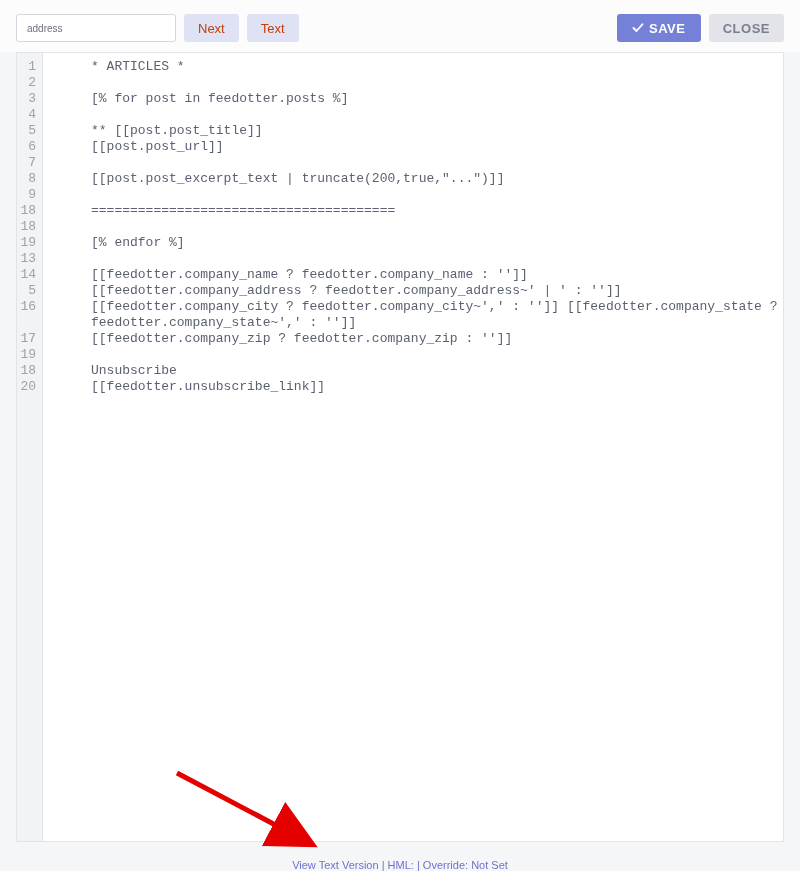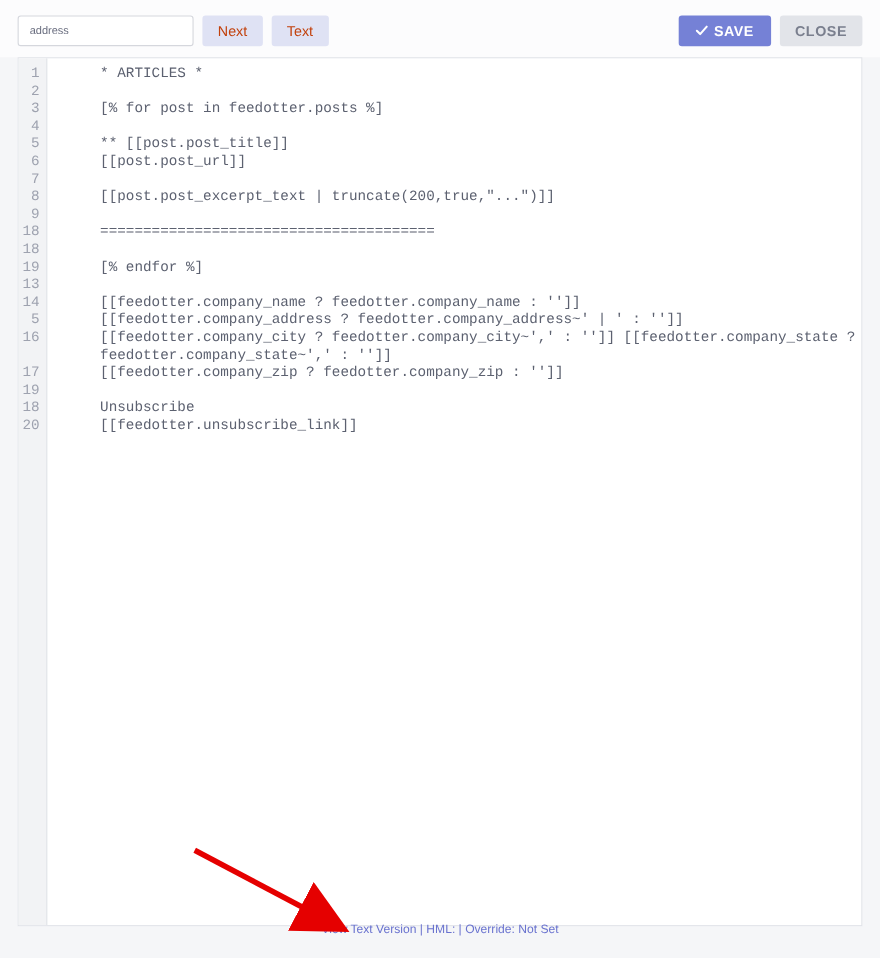--- a/index.html
+++ b/index.html
@@ -91,21 +91,21 @@
   .code {
     padding: 6px 8px 0 8px;
     color: #5c6170;
     white-space: pre;
     overflow: hidden;
   }
   .code .line { height: 16px; margin-left: 40px; }
 
   .footer {
     position: absolute;
-    left: 0; right: 0; bottom: 20px;
+    left: 0; right: 0; bottom: 0;
     text-align: center;
     font-size: 11px;
     color: #6a73cf;
   }
   .footer a { color: #6a73cf; text-decoration: none; cursor: pointer; }
   .footer span.sep { color: #6a73cf; }
 
   
   .arrow {
     position: absolute;

